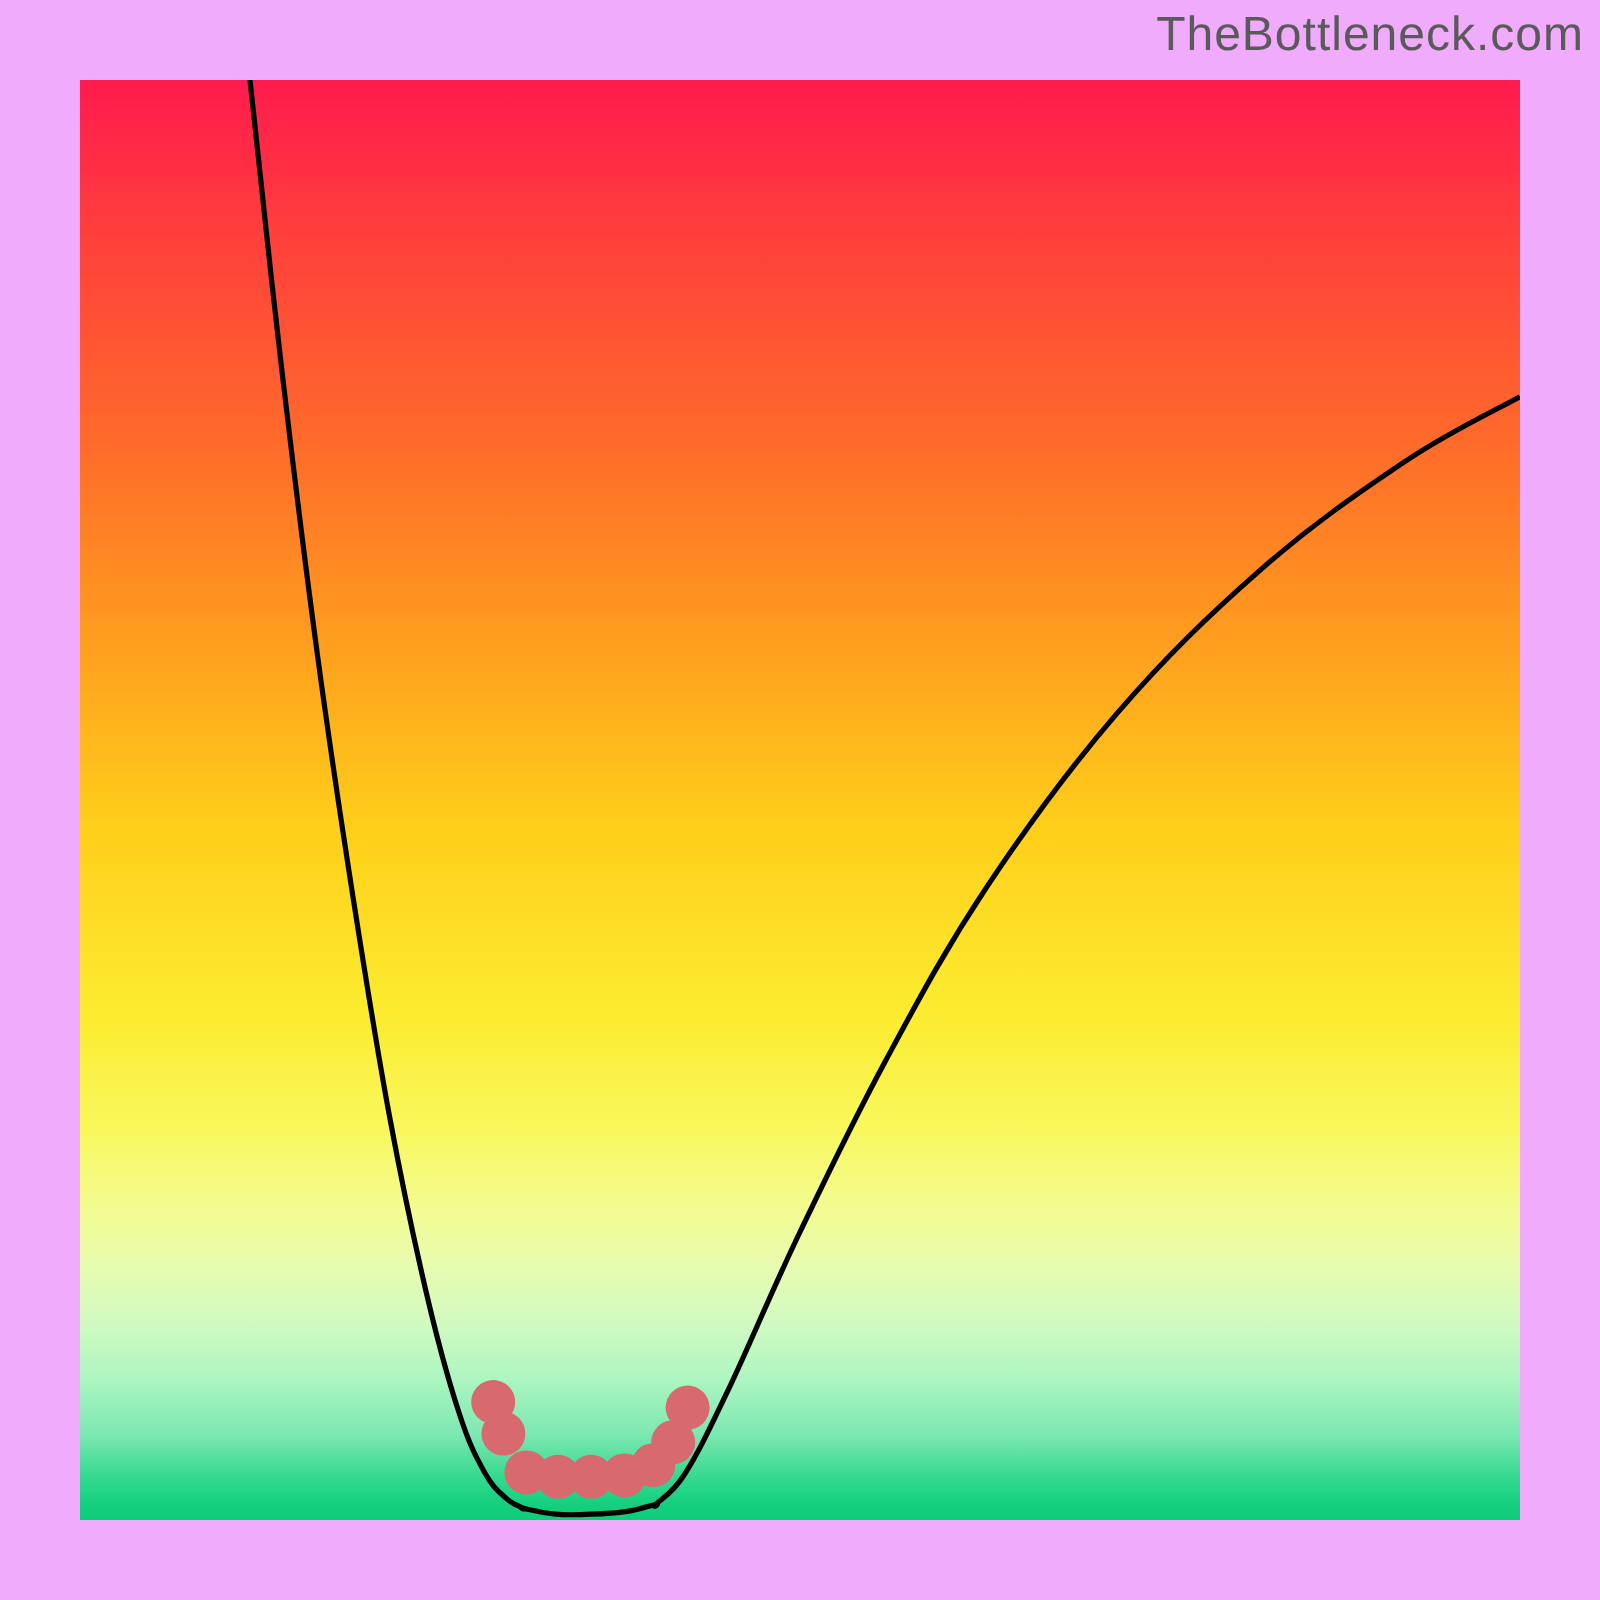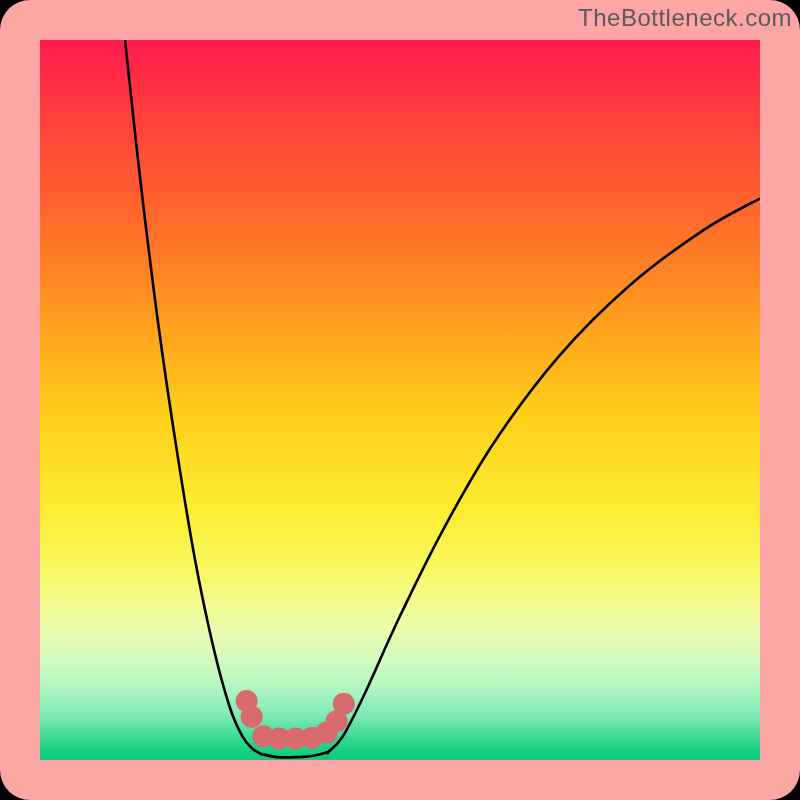--- a/index.html
+++ b/index.html
@@ -7,22 +7,21 @@
     padding: 0;
     width: 800px;
     height: 800px;
     background: #000;
     font-family: Arial, Helvetica, sans-serif;
   }
   .frame {
     position: relative;
     width: 800px;
     height: 800px;
-    background: #fca5a5;
-    border-radius: 30px;
+    background: #f0abfc;
   }
   .watermark {
     position: absolute;
     top: 4px;
     right: 8px;
     color: #5a5a5a;
     font-size: 24px;
     font-weight: 400;
     letter-spacing: 0.5px;
   }

